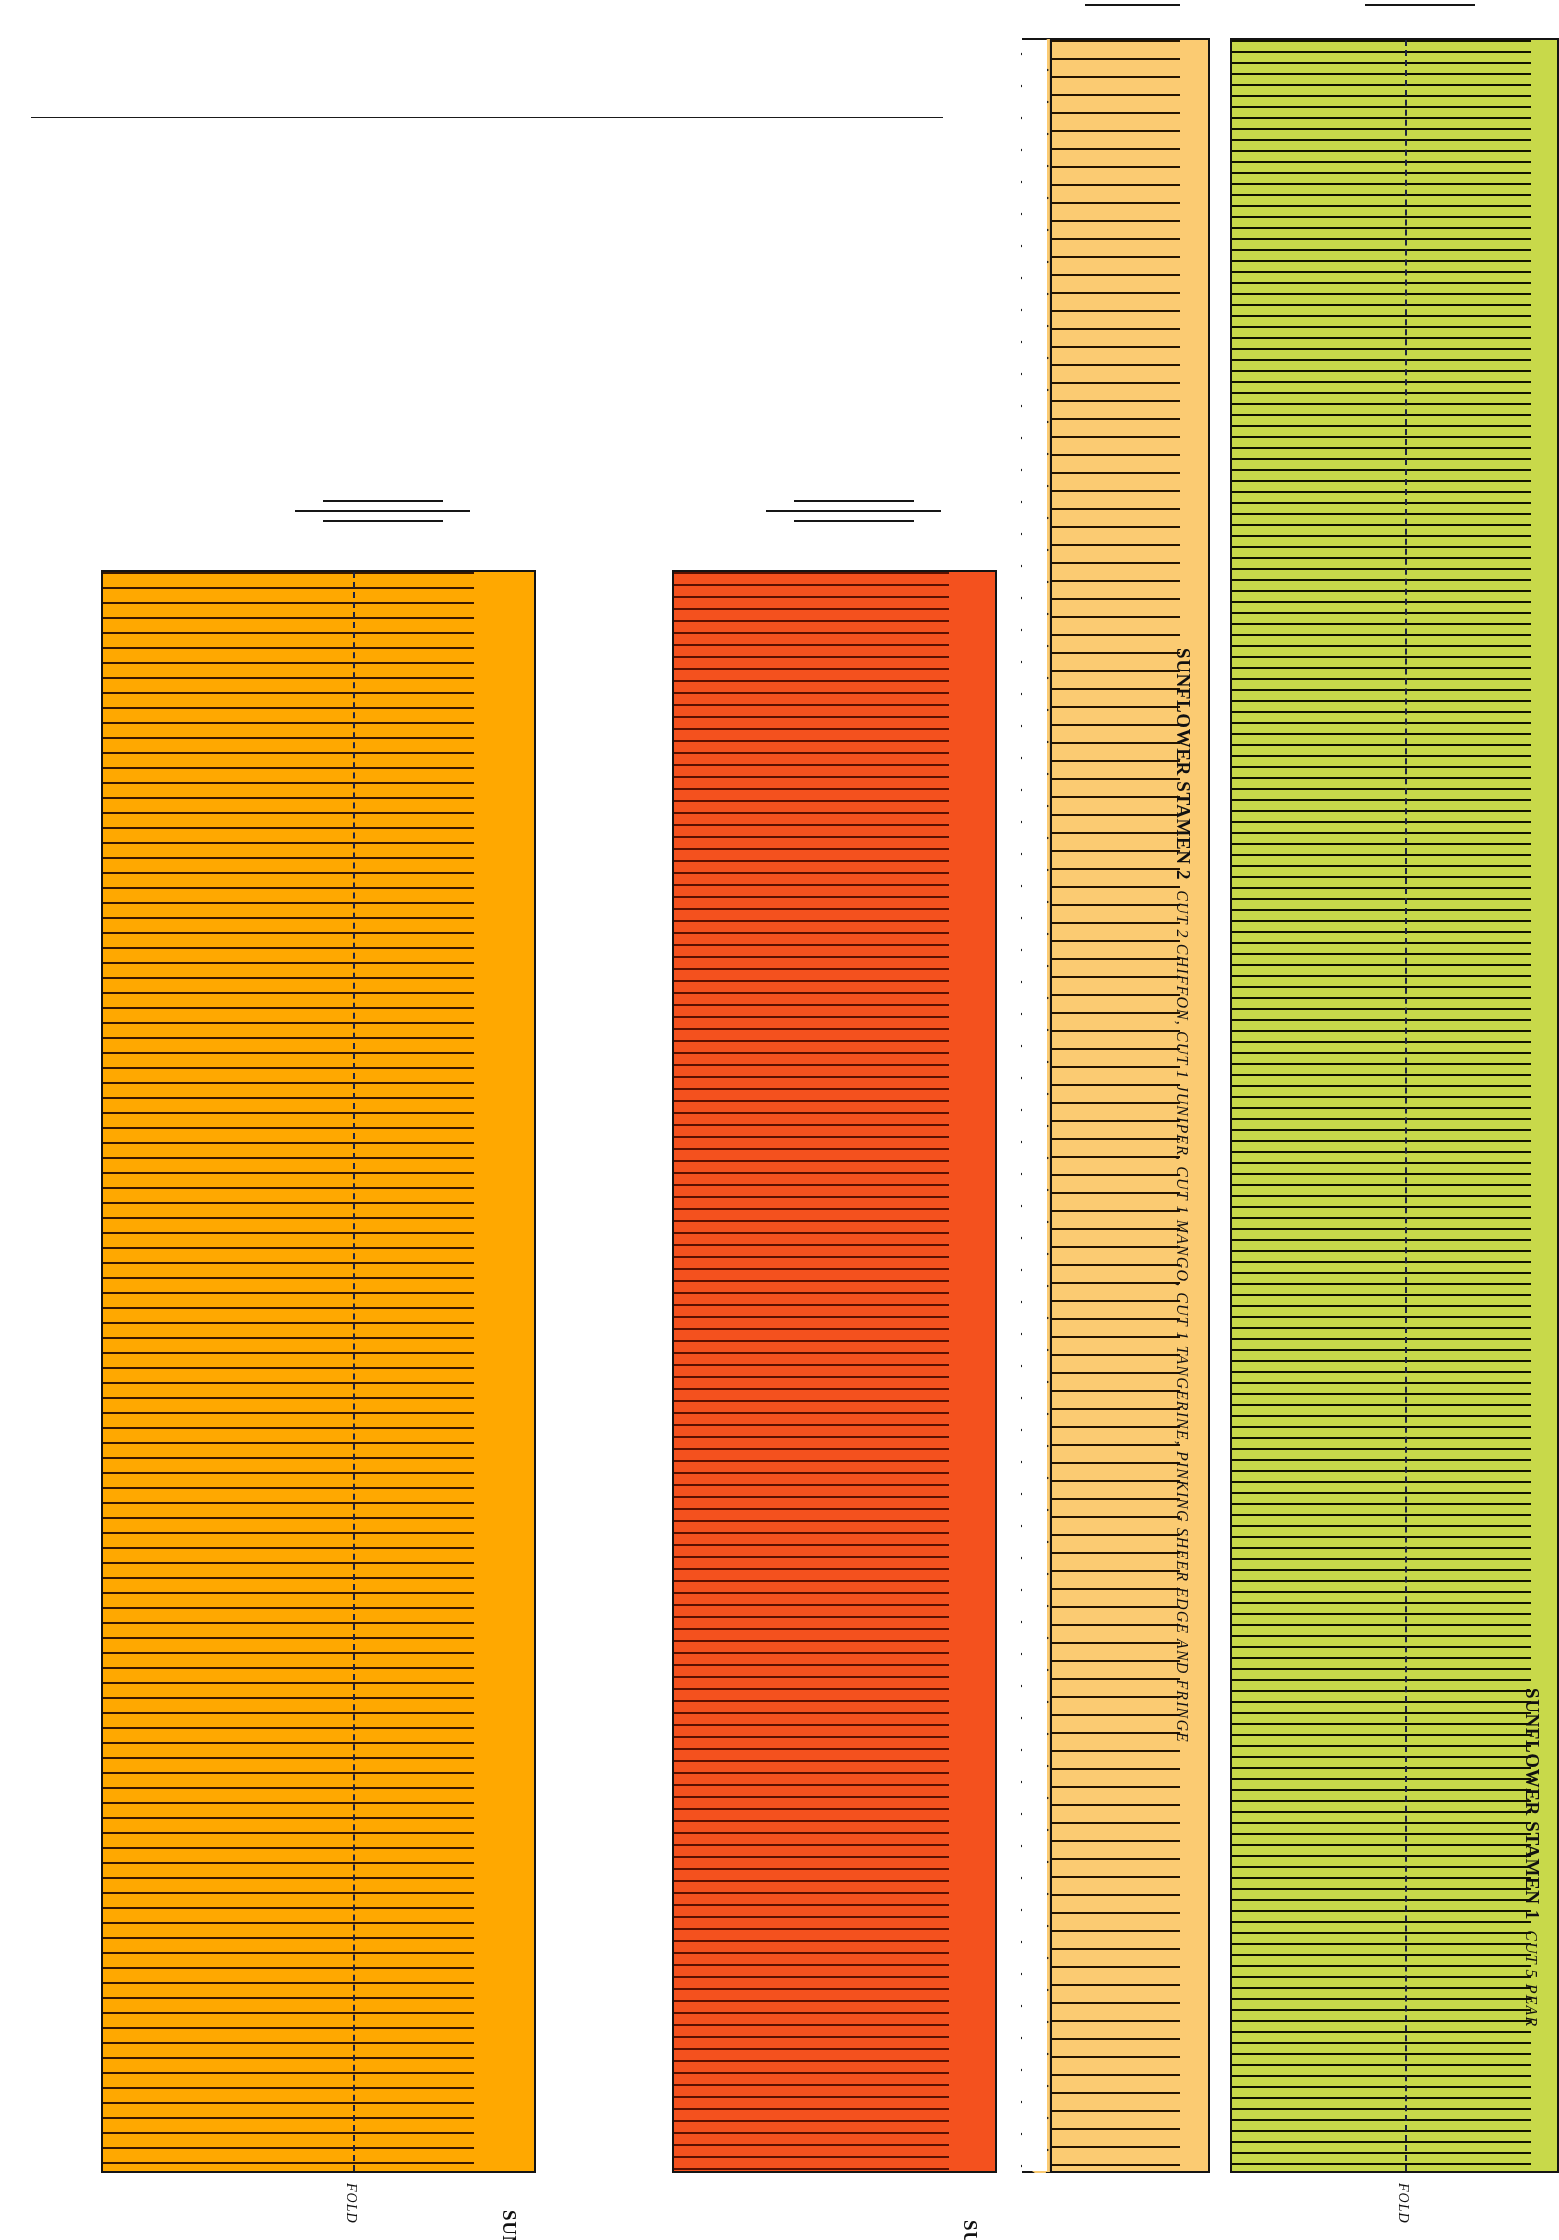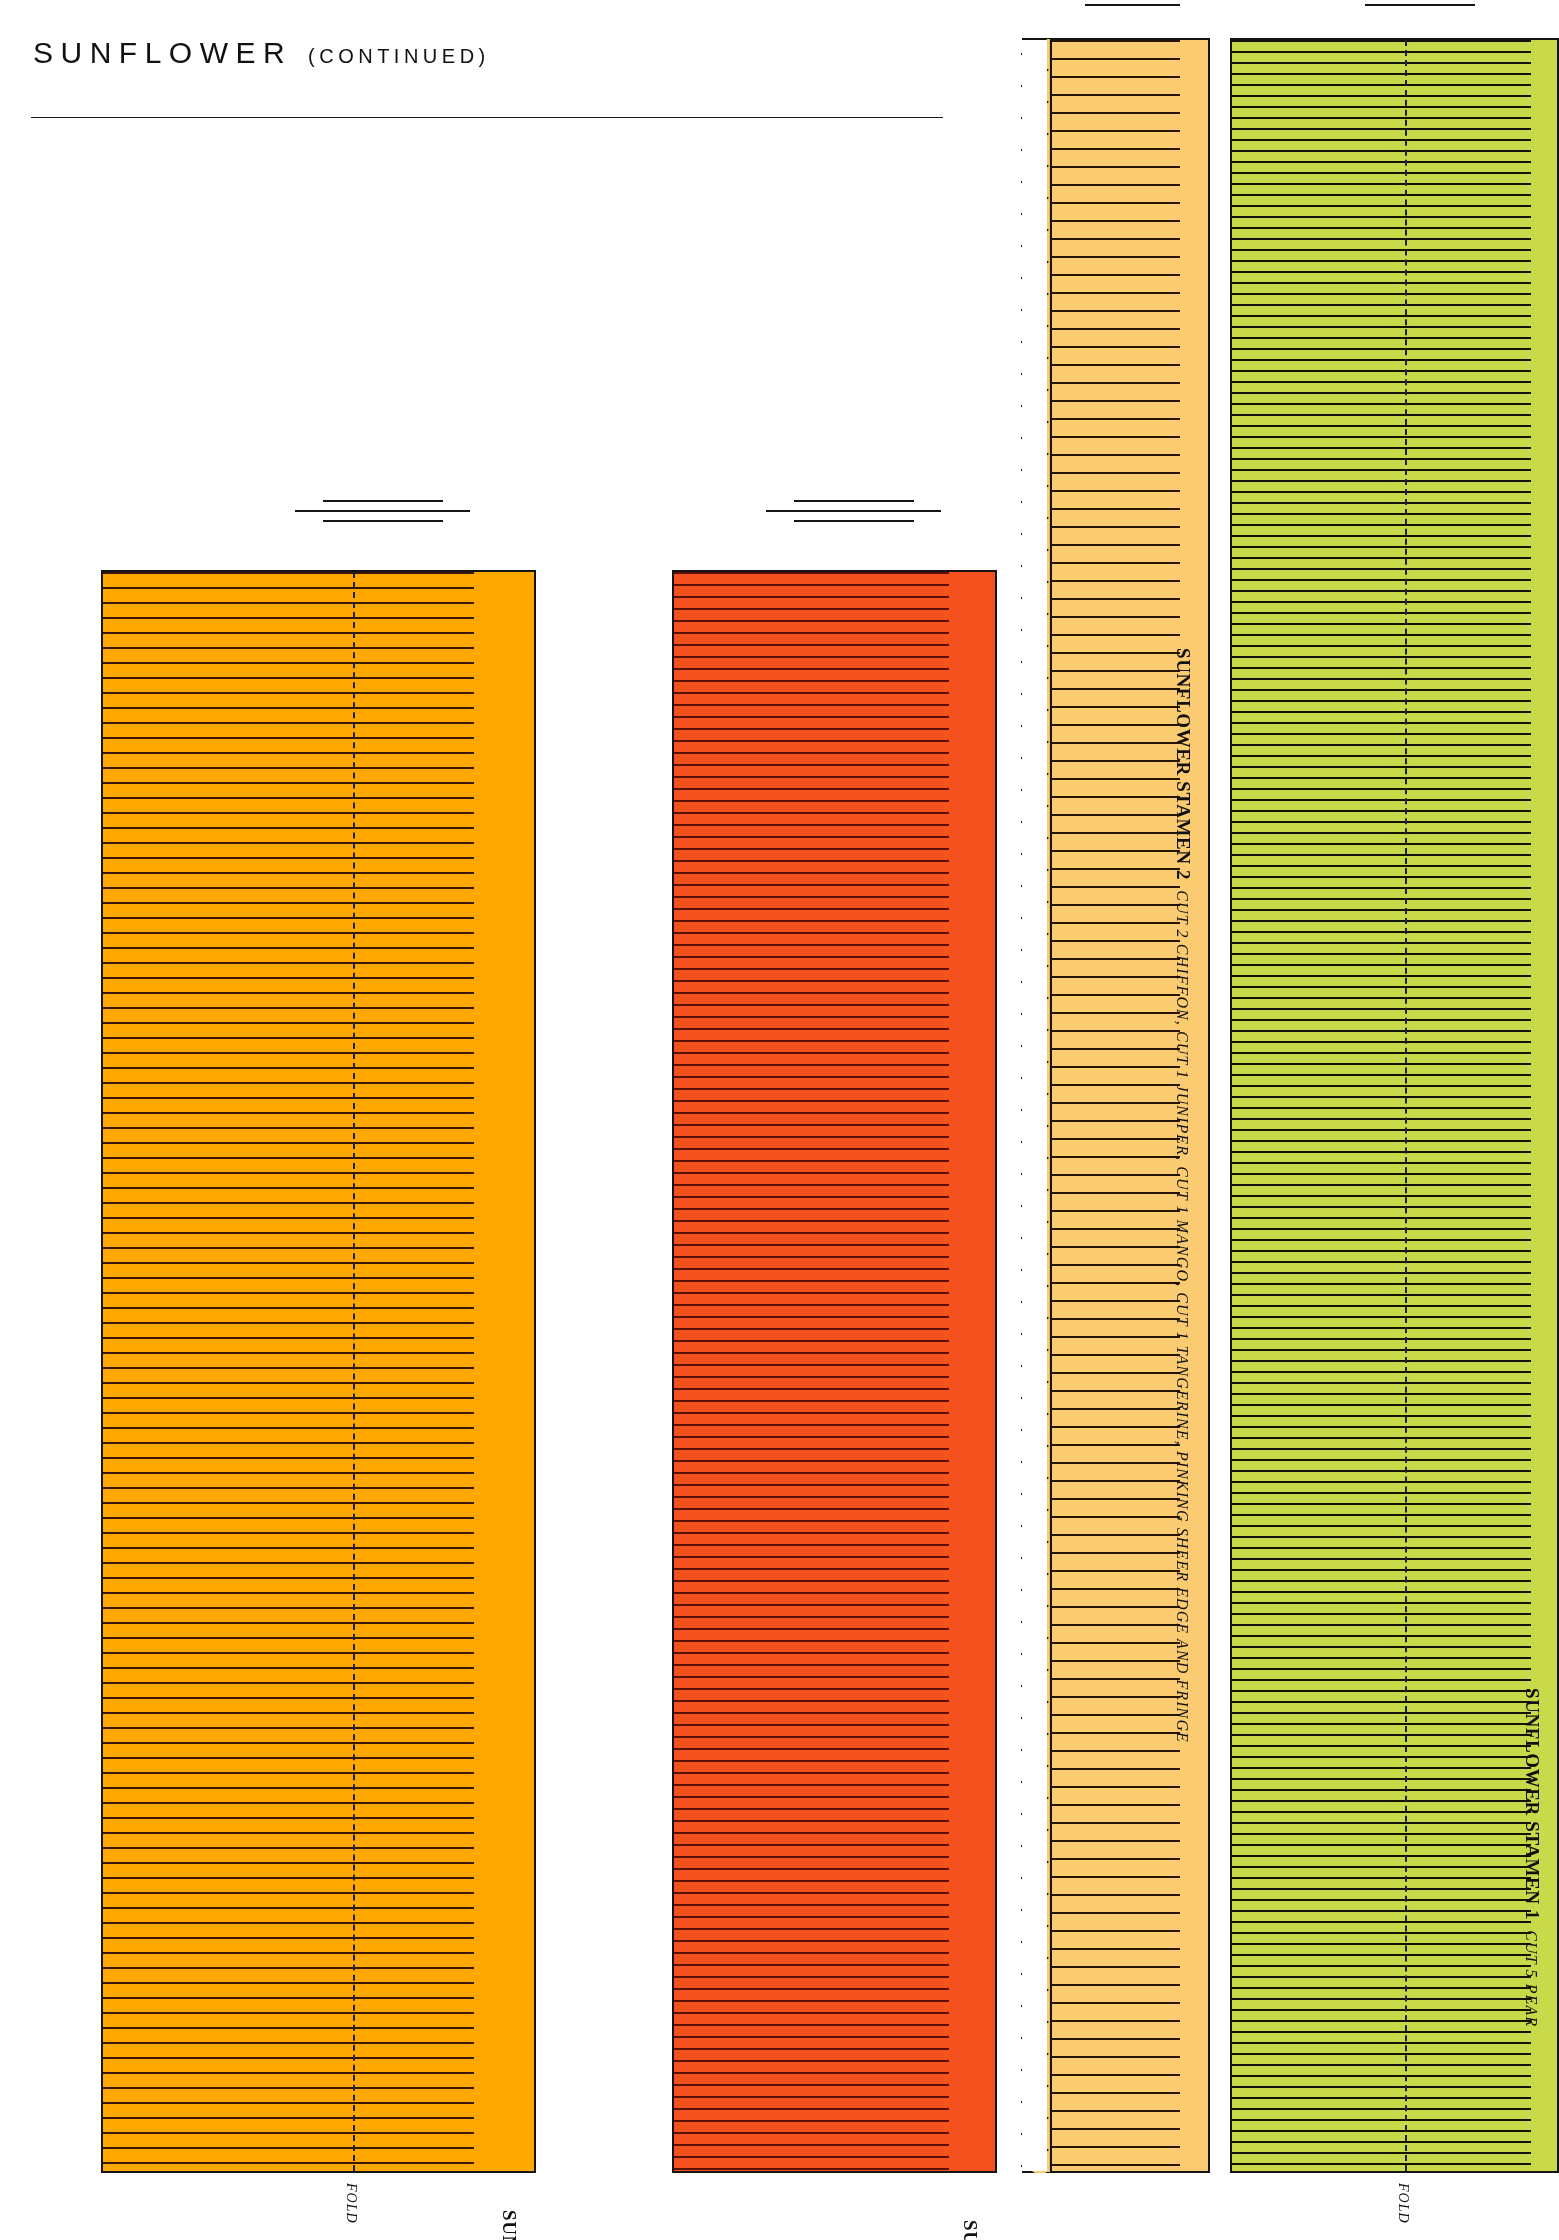--- a/index.html
+++ b/index.html
@@ -71,24 +71,20 @@
   .plabel .nm{font-size:19px;font-weight:700;font-style:normal;}
   .plabel .cut{font-size:16px;font-weight:400;font-style:italic;letter-spacing:1.1px;}
 
   
   .pinkedge{position:absolute;top:0;bottom:0;pointer-events:none;}
 </style>
 </head>
 <body>
 
 <div id="header">
-  <div id="page-title">
-    <span>SUNFLOWER</span>
-    <span class="sub">(CONTINUED)</span>
-  </div>
   <div id="title-rule"></div>
 </div>
 
 <div id="sheet">
     <div class="grainmark" style="left: 295px; top: 500px;">
       <i class="l1" style="width: 120px; left: 27.5px;"></i>
       <i class="l2" style="width: 175px; left: 0px;"></i>
       <i class="l3" style="width: 120px; left: 27.5px;"></i>
     </div>
     <div class="foldlabel" style="left: 359px; top: 2183px;">FOLD</div>

